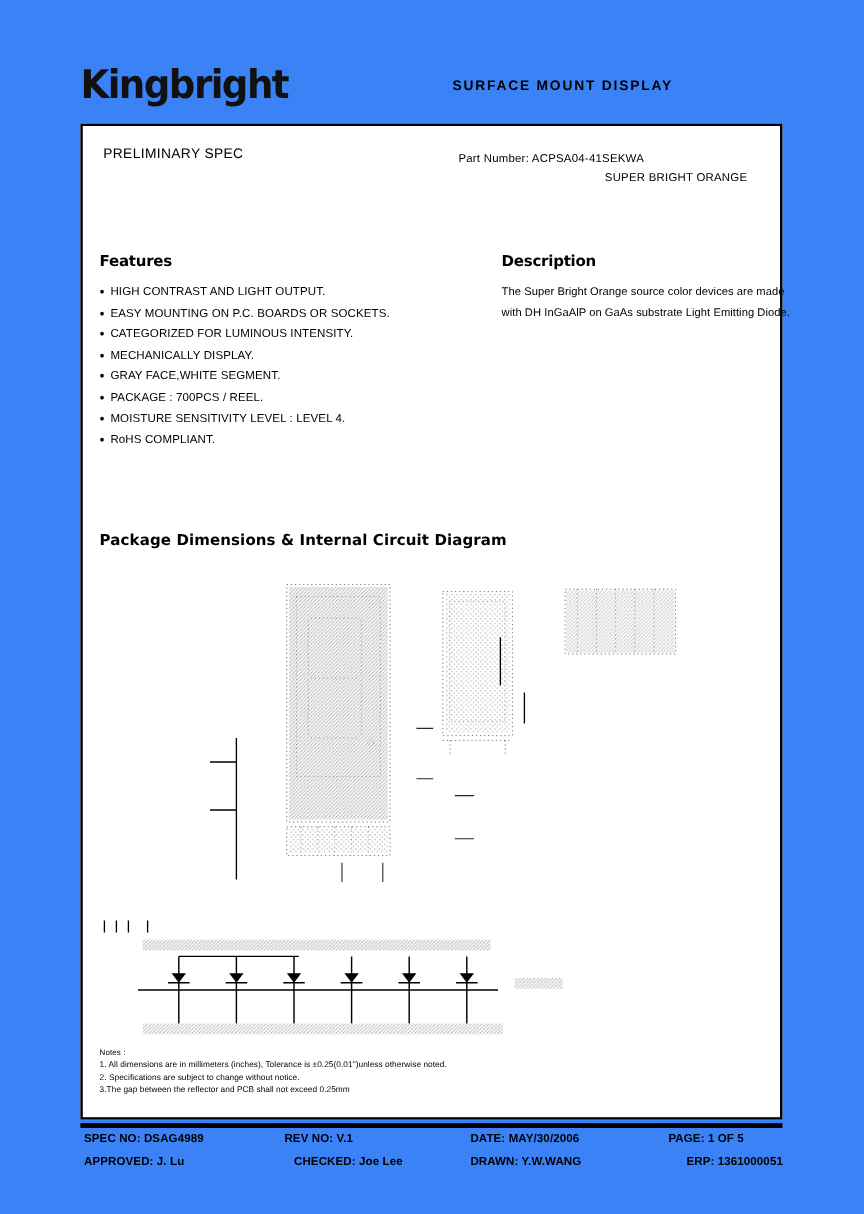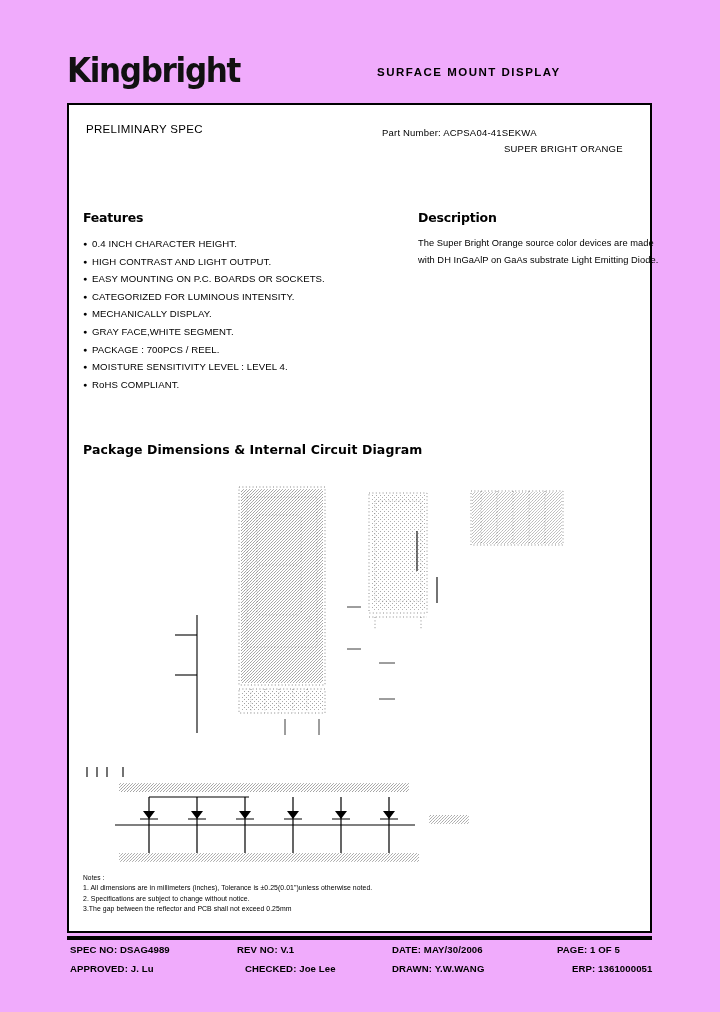--- a/index.html
+++ b/index.html
@@ -15,21 +15,21 @@
     font-family: "Liberation Sans", sans-serif;
     color: #000000;
     overflow: hidden;
   }
 
   .page {
     position: absolute;
     left: 0; top: 0;
     width: 720px;
     height: 1012px;
-    background: #f0abfc;
+    background: #3b82f6;
   }
 
   
   .header {
     position: absolute;
     left: 67px;
     top: 52px;
     width: 585px;
     height: 44px;
   }
@@ -241,21 +241,20 @@
 
     <div class="prelim-label">PRELIMINARY SPEC</div>
 
     <div class="partnum-line">Part Number: ACPSA04-41SEKWA</div>
 
     <div class="color-line">SUPER BRIGHT ORANGE</div>
 
     <div class="features">
       <div class="section-heading">Features</div>
       <ul class="feat-list">
-        <li class="feat-item">0.4 INCH CHARACTER HEIGHT.</li>
         <li class="feat-item">HIGH CONTRAST AND LIGHT OUTPUT.</li>
         <li class="feat-item">EASY MOUNTING ON P.C. BOARDS OR SOCKETS.</li>
         <li class="feat-item">CATEGORIZED FOR LUMINOUS INTENSITY.</li>
         <li class="feat-item">MECHANICALLY DISPLAY.</li>
         <li class="feat-item">GRAY FACE,WHITE SEGMENT.</li>
         <li class="feat-item">PACKAGE : 700PCS / REEL.</li>
         <li class="feat-item">MOISTURE SENSITIVITY LEVEL : LEVEL 4.</li>
         <li class="feat-item">RoHS COMPLIANT.</li>
       </ul>
     </div>

